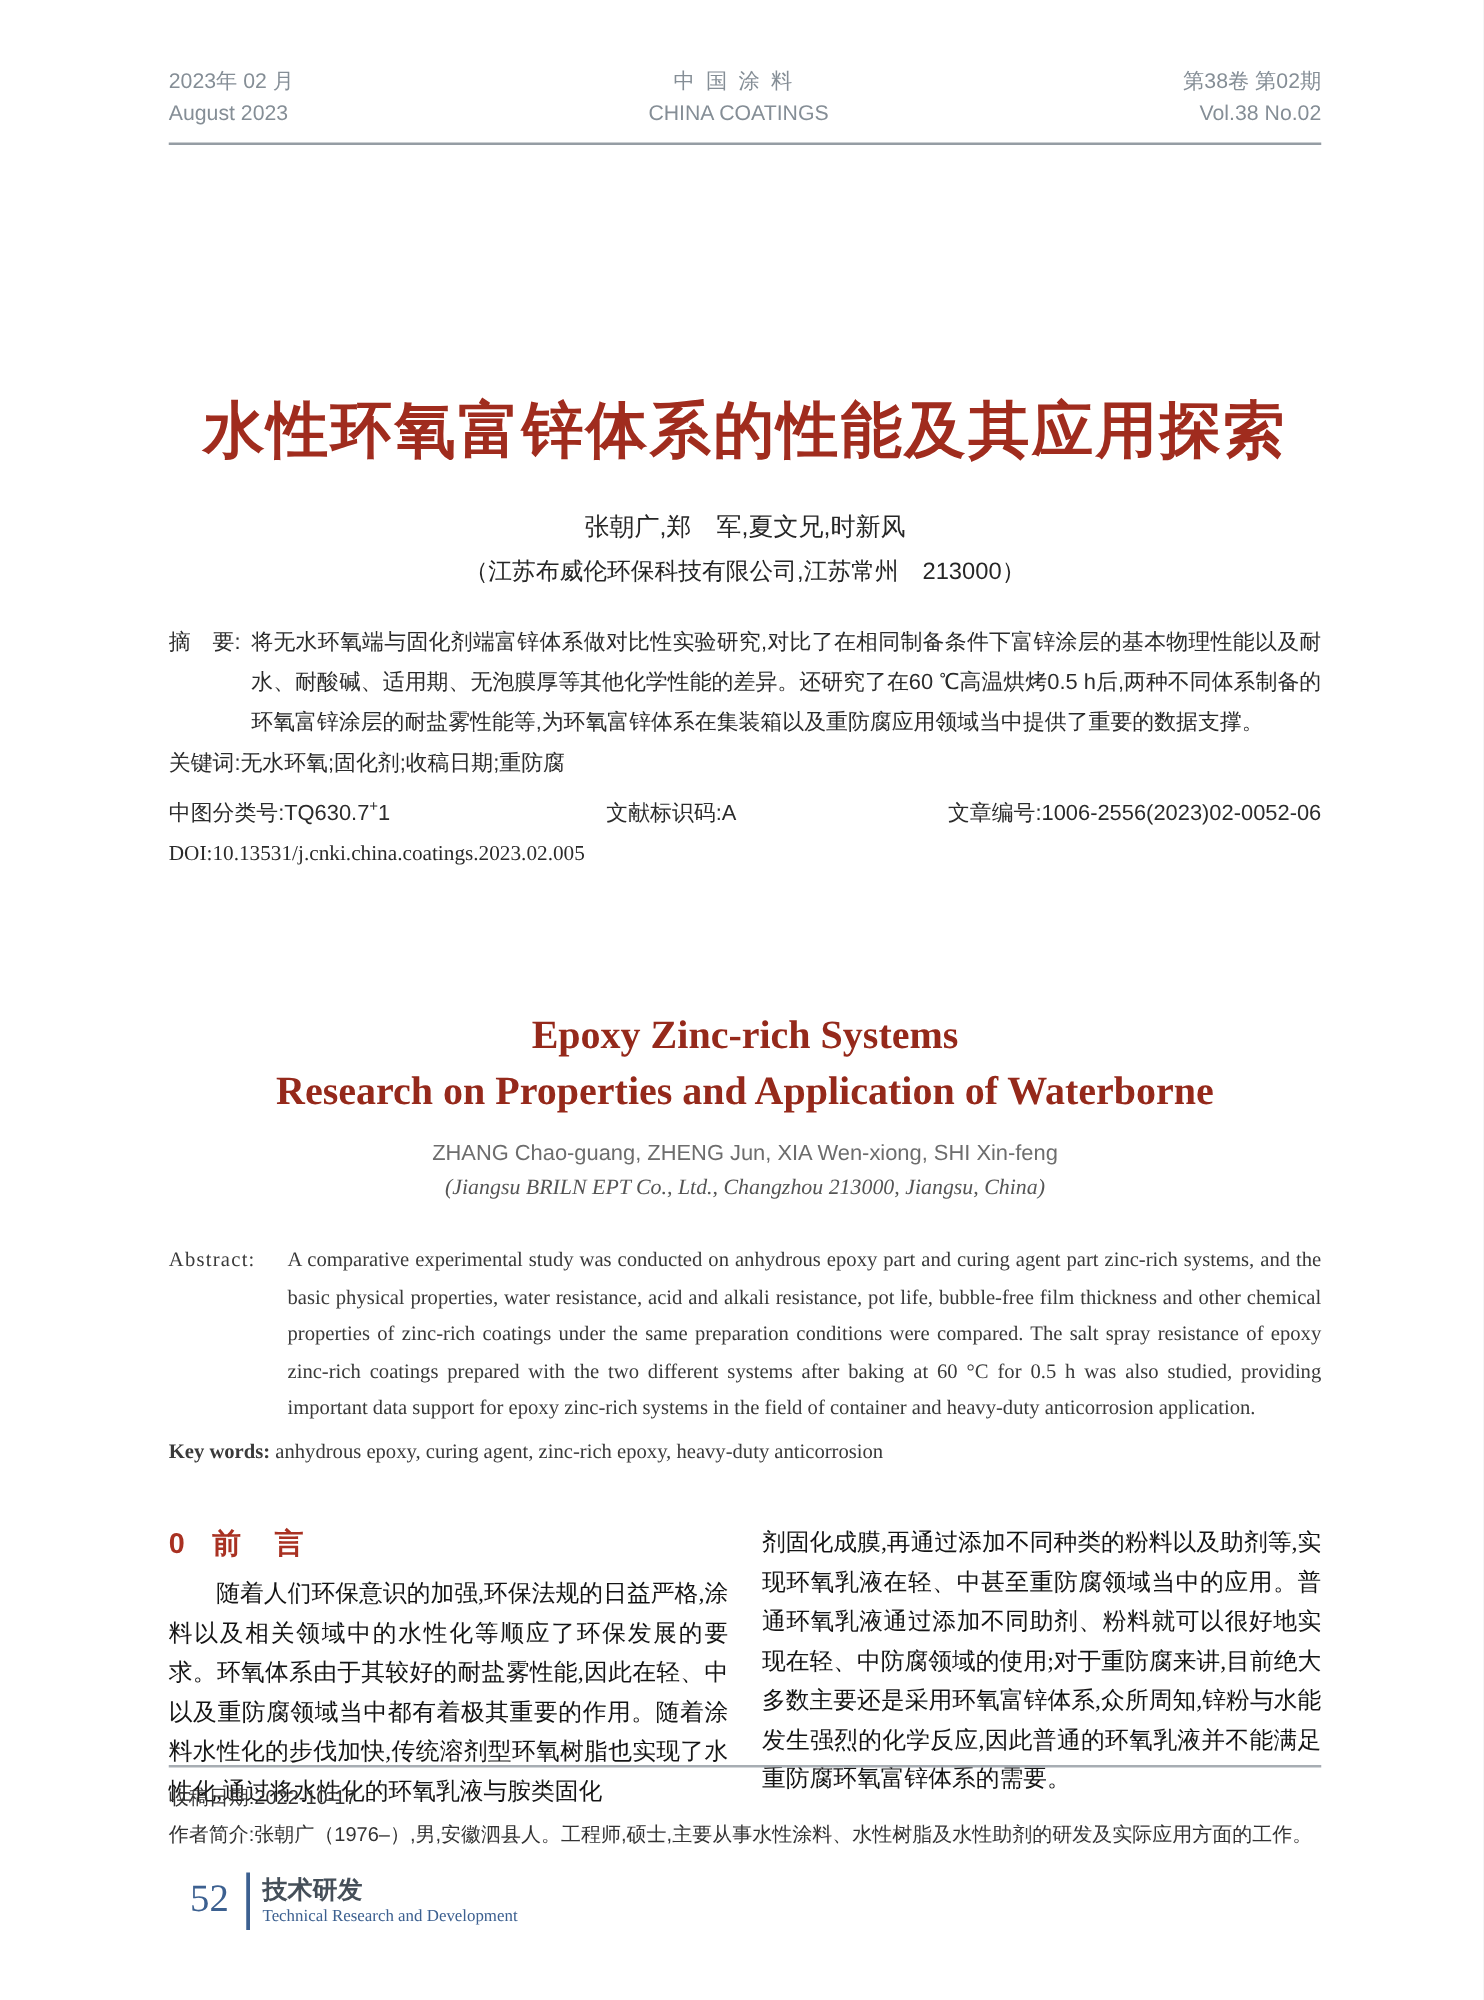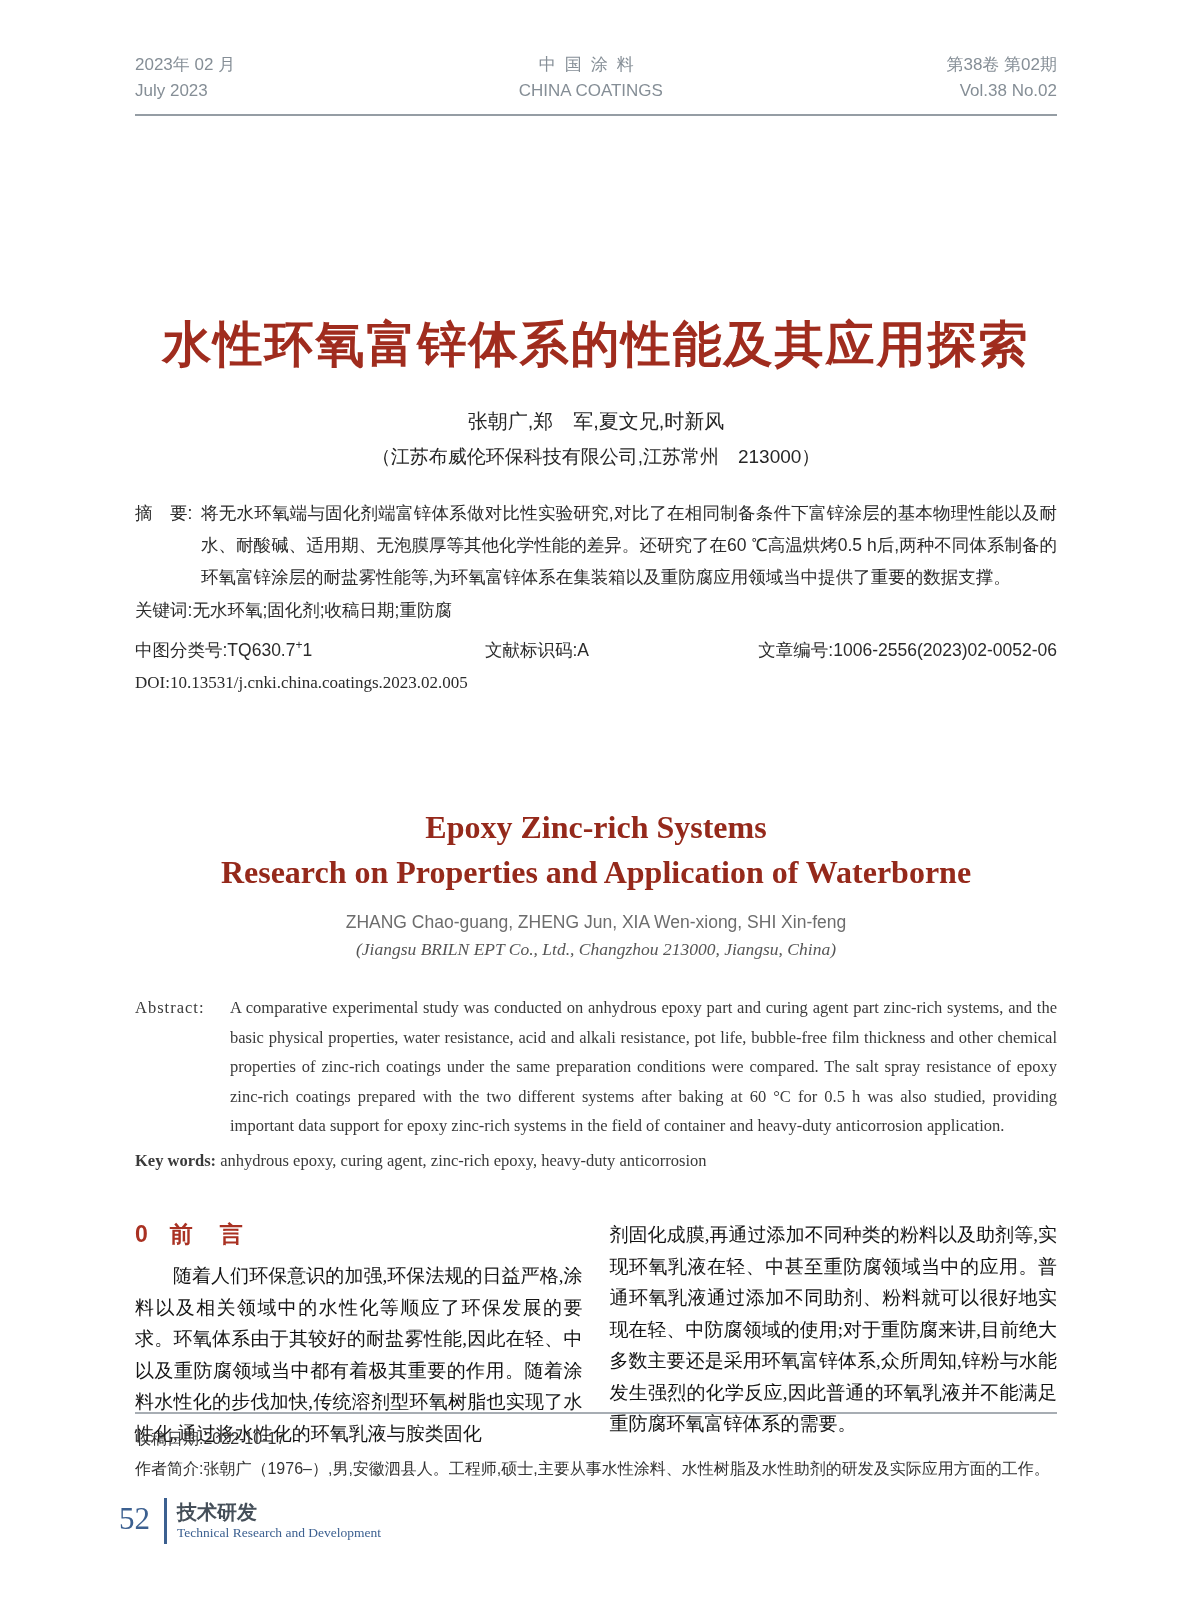--- a/index.html
+++ b/index.html
@@ -173,21 +173,21 @@
     border-top: 2px solid #a7adb3;
     padding-top: 10px;
     font-size: 16px;
     line-height: 30px;
     color: #333333;
   }
 
   
   .pfooter {
     position: absolute;
-    left: 119px;
+    left: 152px;
     top: 1498px;
     display: flex;
     align-items: center;
   }
   .pfooter .pageno {
     font-family: "Liberation Serif", serif;
     font-size: 31px;
     color: #3c6090;
     padding-bottom: 4px;
   }
@@ -212,21 +212,21 @@
 </style>
 </head>
 <body>
 
 <div class="page">
   <div class="content">
 
     <div class="jheader">
       <div class="col c-left">
         <div>2023年 02 月</div>
-        <div>July 2023</div>
+        <div>August 2023</div>
       </div>
       <div class="col c-center">
         <div class="cn">中国涂料</div>
         <div>CHINA COATINGS</div>
       </div>
       <div class="col c-right">
         <div>第38卷 第02期</div>
         <div>Vol.38  No.02</div>
       </div>
     </div>

